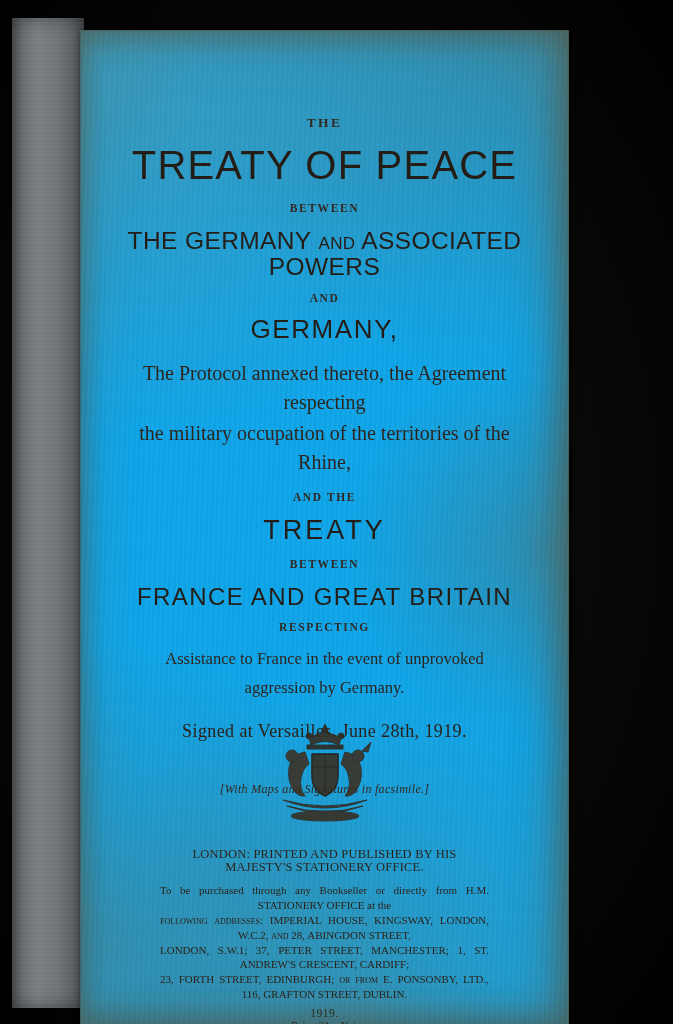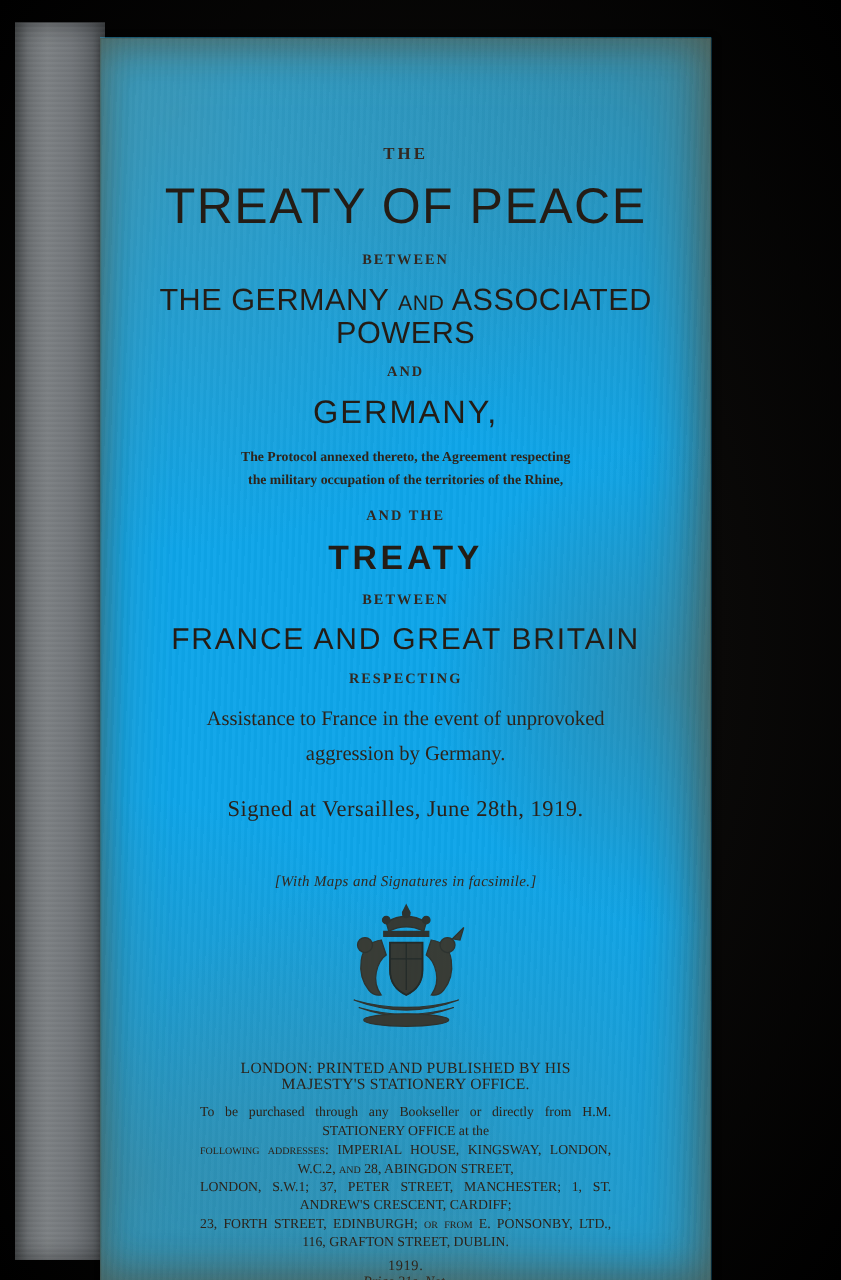--- a/index.html
+++ b/index.html
@@ -132,35 +132,34 @@
   .germany {
     font-family: "Liberation Sans", sans-serif;
     font-size: 26px;
     letter-spacing: 1.6px;
     font-weight: 400;
     color: #241c15;
     margin-bottom: 16px;
   }
 
   .para {
-    font-size: 11px;
+    font-size: 20px;
     line-height: 1.45;
     color: #2e241b;
     margin: 0 auto 14px auto;
     max-width: 420px;
-    font-weight: bold;
   }
 
   .andthe { margin-bottom: 13px; }
 
   .treaty2 {
     font-family: "Liberation Sans", sans-serif;
     font-size: 27px;
     letter-spacing: 3px;
-    font-weight: 700;
+    font-weight: 400;
     color: #241c15;
     margin-bottom: 14px;
   }
 
   .between2 { margin-bottom: 13px; }
 
   .fragb {
     font-family: "Liberation Sans", sans-serif;
     font-size: 24px;
     letter-spacing: 1.4px;

